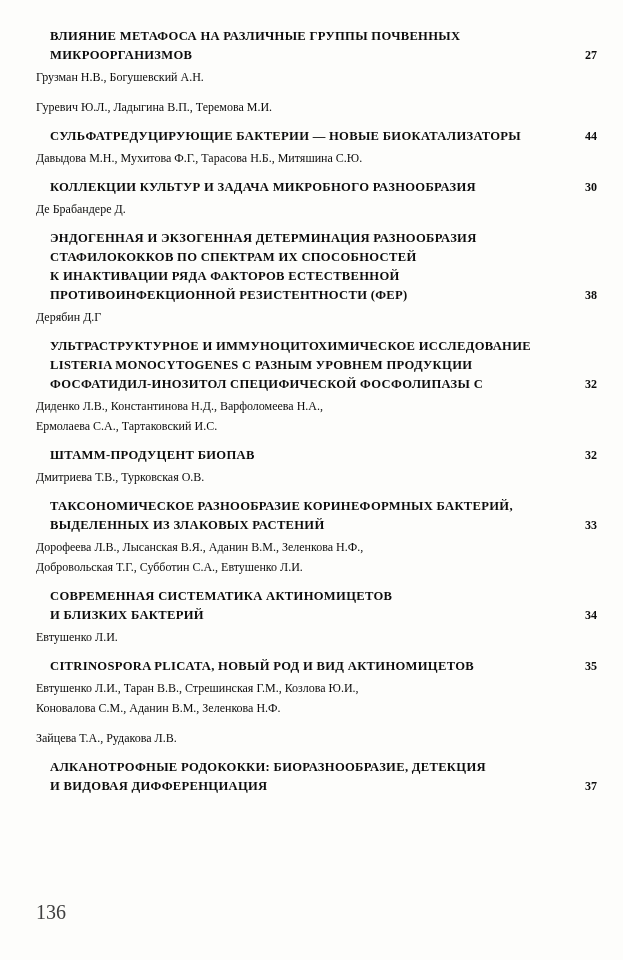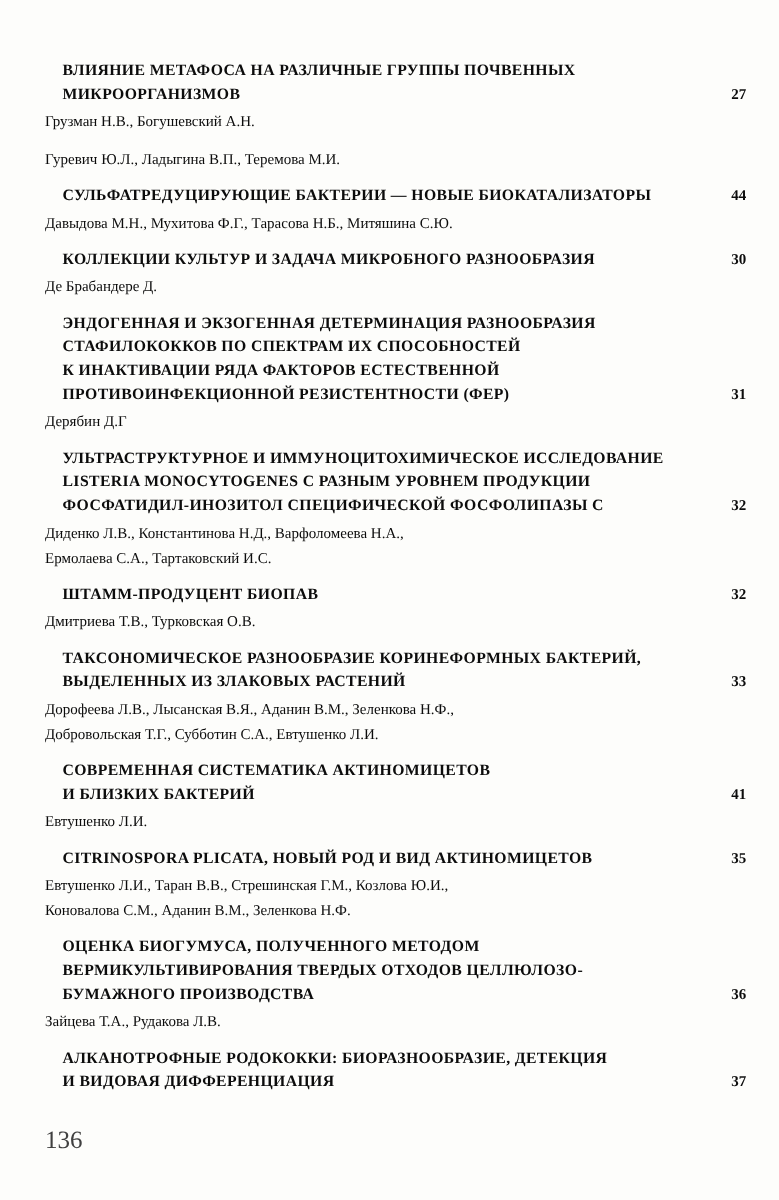--- a/index.html
+++ b/index.html
@@ -14,21 +14,20 @@
     margin: 0 auto;
     background: #fdfdfb;
     box-sizing: border-box;
     padding: 27px 26px 0 36px;
     font-family: "Liberation Serif", serif;
     color: #0c0c0c;
     overflow: hidden;
   }
   .toc-list {
     display: block;
-    margin-top: 20px;
   }
   .entry {
     margin-bottom: 10px;
   }
   .entry-head {
     display: flex;
     align-items: flex-end;
   }
   .entry-title {
     flex: 1;
@@ -95,21 +94,21 @@
     </div>
     <div class="entry-authors">Де Брабандере Д.</div>
   </div>
 
   <div class="entry">
     <div class="entry-head">
       <div class="entry-title">ЭНДОГЕННАЯ И ЭКЗОГЕННАЯ ДЕТЕРМИНАЦИЯ РАЗНООБРАЗИЯ
 СТАФИЛОКОККОВ ПО СПЕКТРАМ ИХ СПОСОБНОСТЕЙ
 К ИНАКТИВАЦИИ РЯДА ФАКТОРОВ ЕСТЕСТВЕННОЙ
 ПРОТИВОИНФЕКЦИОННОЙ РЕЗИСТЕНТНОСТИ (ФЕР)</div>
-      <div class="entry-page">31</div>
+      <div class="entry-page">38</div>
     </div>
     <div class="entry-authors">Дерябин Д.Г</div>
   </div>
 
   <div class="entry">
     <div class="entry-head">
       <div class="entry-title">УЛЬТРАСТРУКТУРНОЕ И ИММУНОЦИТОХИМИЧЕСКОЕ ИССЛЕДОВАНИЕ
 LISTERIA MONOCYTOGENES С РАЗНЫМ УРОВНЕМ ПРОДУКЦИИ
 ФОСФАТИДИЛ-ИНОЗИТОЛ СПЕЦИФИЧЕСКОЙ ФОСФОЛИПАЗЫ С</div>
       <div class="entry-page">32</div>
@@ -133,41 +132,35 @@
       <div class="entry-page">33</div>
     </div>
     <div class="entry-authors">Дорофеева Л.В., Лысанская В.Я., Аданин В.М., Зеленкова Н.Ф.,
 Добровольская Т.Г., Субботин С.А., Евтушенко Л.И.</div>
   </div>
 
   <div class="entry">
     <div class="entry-head">
       <div class="entry-title">СОВРЕМЕННАЯ СИСТЕМАТИКА АКТИНОМИЦЕТОВ
 И БЛИЗКИХ БАКТЕРИЙ</div>
-      <div class="entry-page">41</div>
+      <div class="entry-page">34</div>
     </div>
     <div class="entry-authors">Евтушенко Л.И.</div>
   </div>
 
   <div class="entry">
     <div class="entry-head">
       <div class="entry-title">CITRINOSPORA PLICATA, НОВЫЙ РОД И ВИД АКТИНОМИЦЕТОВ</div>
       <div class="entry-page">35</div>
     </div>
     <div class="entry-authors">Евтушенко Л.И., Таран В.В., Стрешинская Г.М., Козлова Ю.И.,
 Коновалова С.М., Аданин В.М., Зеленкова Н.Ф.</div>
   </div>
 
   <div class="entry">
-    <div class="entry-head">
-      <div class="entry-title">ОЦЕНКА БИОГУМУСА, ПОЛУЧЕННОГО МЕТОДОМ
-ВЕРМИКУЛЬТИВИРОВАНИЯ ТВЕРДЫХ ОТХОДОВ ЦЕЛЛЮЛОЗО-
-БУМАЖНОГО ПРОИЗВОДСТВА</div>
-      <div class="entry-page">36</div>
-    </div>
     <div class="entry-authors">Зайцева Т.А., Рудакова Л.В.</div>
   </div>
 
   <div class="entry">
     <div class="entry-head">
       <div class="entry-title">АЛКАНОТРОФНЫЕ РОДОКОККИ: БИОРАЗНООБРАЗИЕ, ДЕТЕКЦИЯ
 И ВИДОВАЯ ДИФФЕРЕНЦИАЦИЯ</div>
       <div class="entry-page">37</div>
     </div>
   </div>

